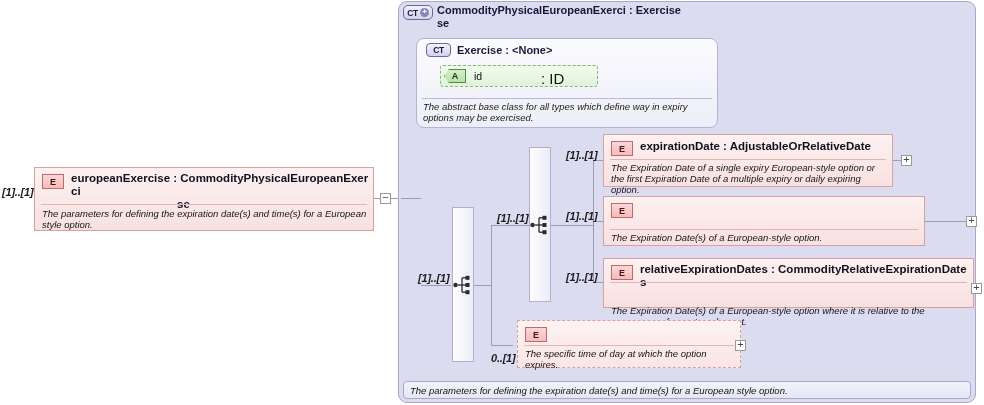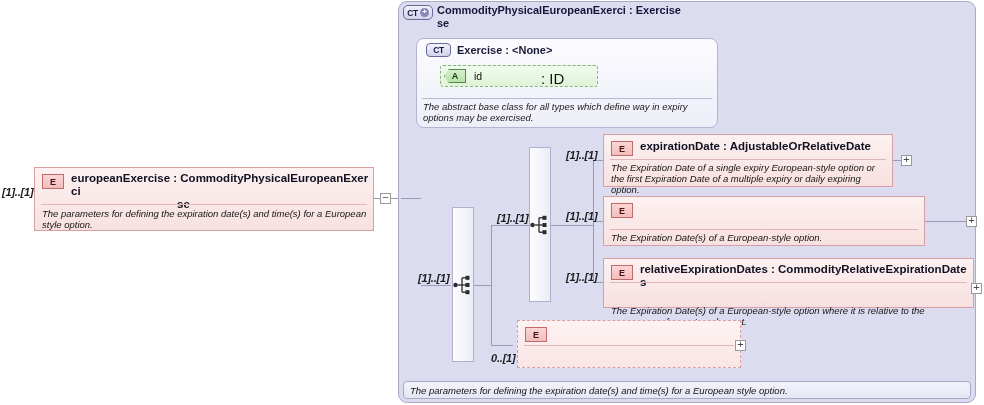--- a/index.html
+++ b/index.html
@@ -293,20 +293,21 @@
     <div class="e-sep" style="left:6px; right:6px; top:23px;"></div>
     <div class="e-desc" style="left:7px; top:26px; width:358px;margin-top:20px;">The Expiration Date(s) of a European-style option where it is relative to the occurrence of an external event.</div>
   </div>
   <div class="btn" style="left:971px; top:283px;">
       <span>+</span>
     </div>
 
   <div class="ebox dashed" style="left:517px; top:320px; width:224px; height:48px;">
     <div class="e-badge">E</div>
     <div class="e-sep" style="left:6px; right:6px; top:24px;"></div>
+    <div class="e-desc" style="left:7px; top:27px; width:210px;">The specific time of day at which the option expires.</div>
   </div>
   <div class="btn" style="left:735px; top:340px;">
       <span>+</span>
     </div>
 
   <div class="footer-note" style="left:403px; top:381px; width:568px; height:18px;">The parameters for defining the expiration date(s) and time(s) for a European style option.</div>
 
 </div>
 
 </body></html>

